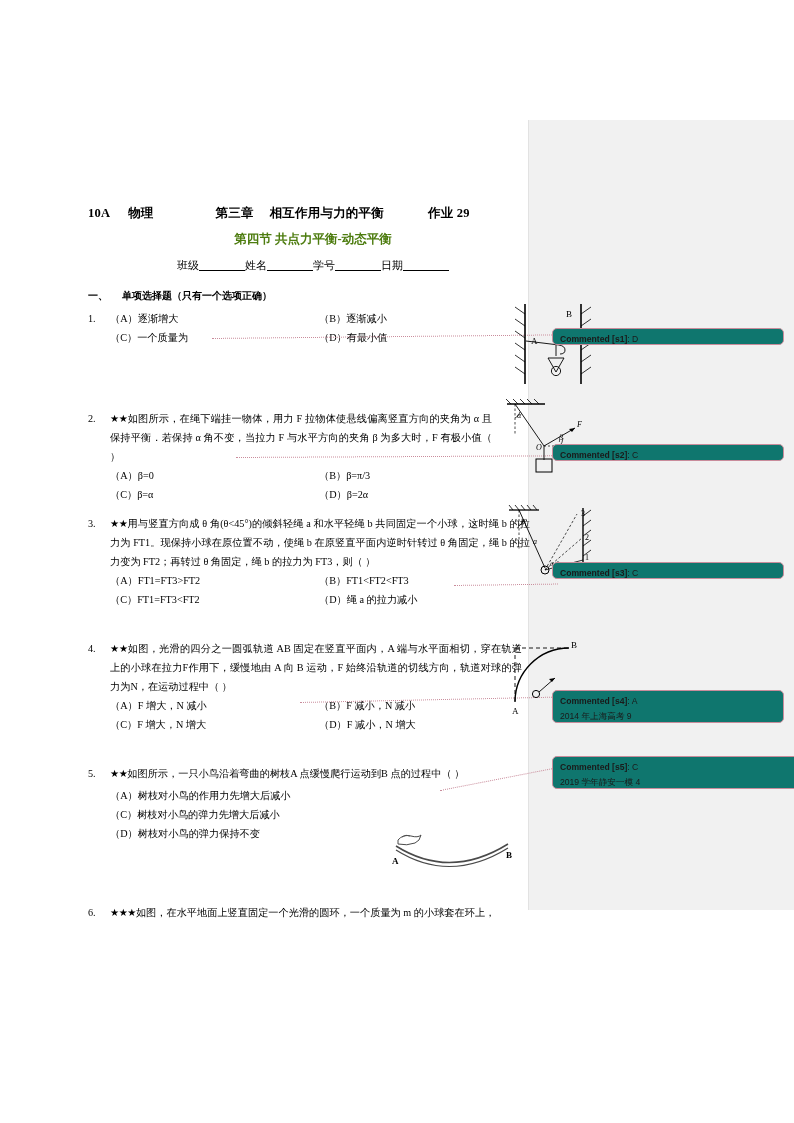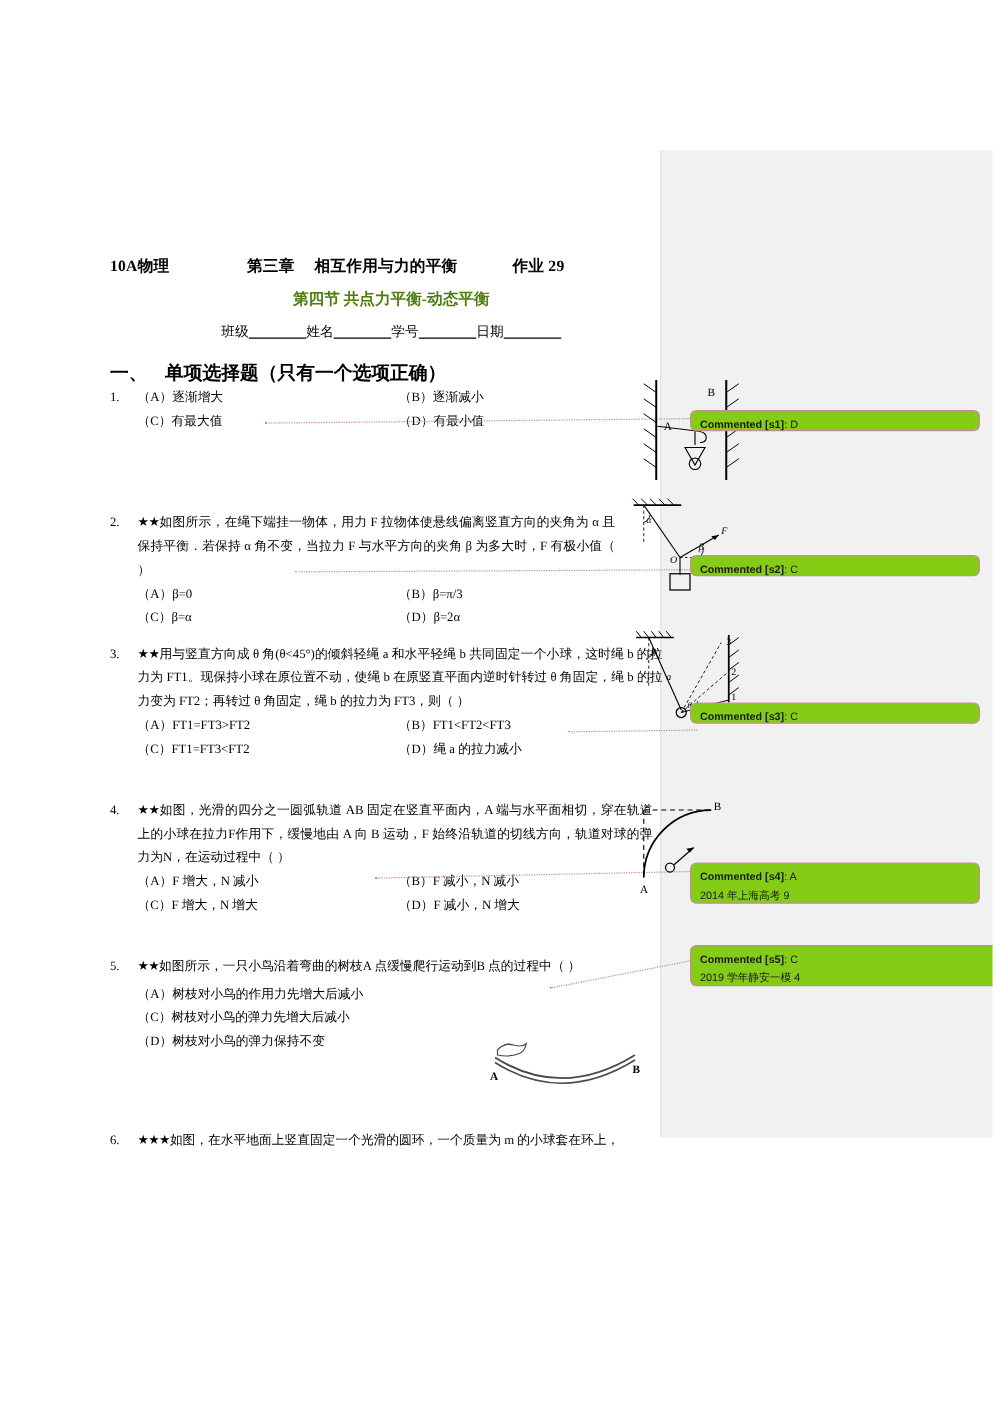--- a/index.html
+++ b/index.html
@@ -41,21 +41,21 @@
     position: absolute;
     left: 88px;
     top: 205px;
     width: 450px;
     font-weight: bold;
     font-size: 12.5px;
     letter-spacing: 0.2px;
     color: #000;
     white-space: nowrap;
   }
-  .doc-header .h-course { }
+  .doc-header .h-course { margin-right: 18px; }
   .doc-header .h-subject { margin-right: 62px; }
   .doc-header .h-chapter { margin-right: 16px; }
   .doc-header .h-chaptername { margin-right: 44px; }
 
   .doc-subtitle {
     position: absolute;
     left: 88px;
     top: 231px;
     width: 450px;
     text-align: center;
@@ -79,21 +79,21 @@
     width: 46px;
     height: 11px;
     vertical-align: -2px;
   }
 
   .section-head {
     position: absolute;
     left: 88px;
     top: 289px;
     font-weight: bold;
-    font-size: 15px;
+    font-size: 10px;
     color: #000;
   }
   .section-head .sec-num { margin-right: 14px; }
 
   
   .q {
     position: absolute;
     left: 88px;
     width: 440px;
     font-size: 10.2px;
@@ -120,21 +120,21 @@
     display: flex;
     line-height: 19px;
   }
   .opt-a, .opt-c { width: 218px; }
   .opt-b, .opt-d { width: 218px; }
   .opt-col { line-height: 19px; }
 
   
   .cmt {
     position: absolute;
-    background: #84cc16;
+    background: #0f766e;
     border: 1px solid #c98c9b;
     border-radius: 5px;
     box-sizing: border-box;
     font-family: "Liberation Sans", sans-serif;
     font-size: 8.6px;
     line-height: 14px;
     color: #1a1a1a;
     padding: 3px 7px 3px 7px;
     z-index: 6;
   }
@@ -342,21 +342,21 @@
   </div>
 
   <div class="q" style="top:309px;">
     <span class="q-num">1.</span>
     <div class="q-opts">
       <div class="opt-row">
         <span class="opt-a">（A）逐渐增大</span>
         <span class="opt-b">（B）逐渐减小</span>
       </div>
       <div class="opt-row">
-        <span class="opt-c">（C）有最大值</span>
+        <span class="opt-c">（C）一个质量为</span>
         <span class="opt-d">（D）有最小值</span>
       </div>
     </div>
   </div>
 
   <div class="q" style="top:409px;">
     <span class="q-num">2.</span>
     <div class="q-text" style="width:382px;">
       <span class="stars">★★</span><span>如图所示，在绳下端挂一物体，用力 F 拉物体使悬线偏离竖直方向的夹角为 α 且保持平衡．若保持 α 角不变，当拉力 F 与水平方向的夹角 β 为多大时，F 有极小值（      ）</span>
     </div>

